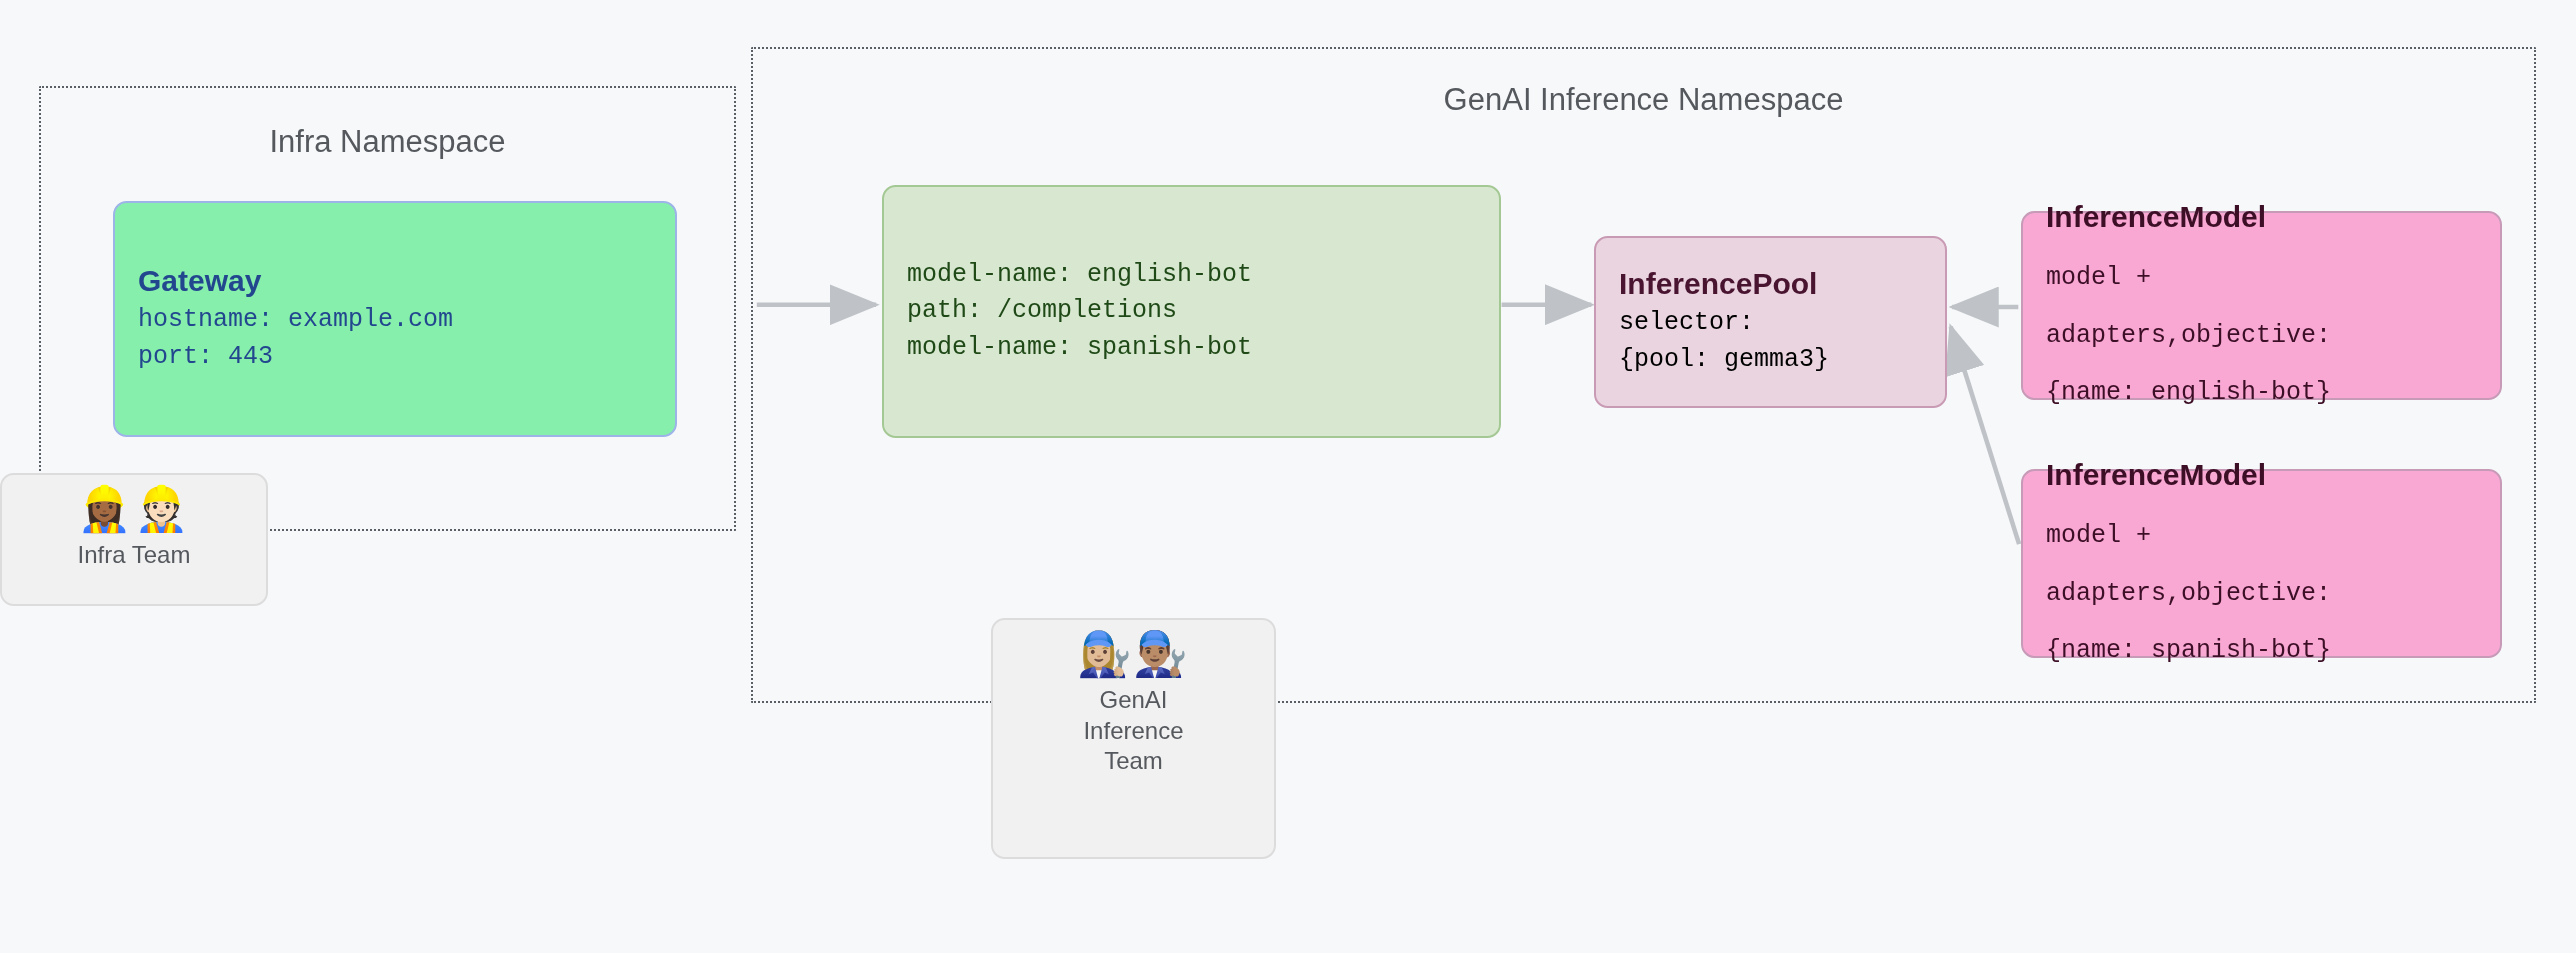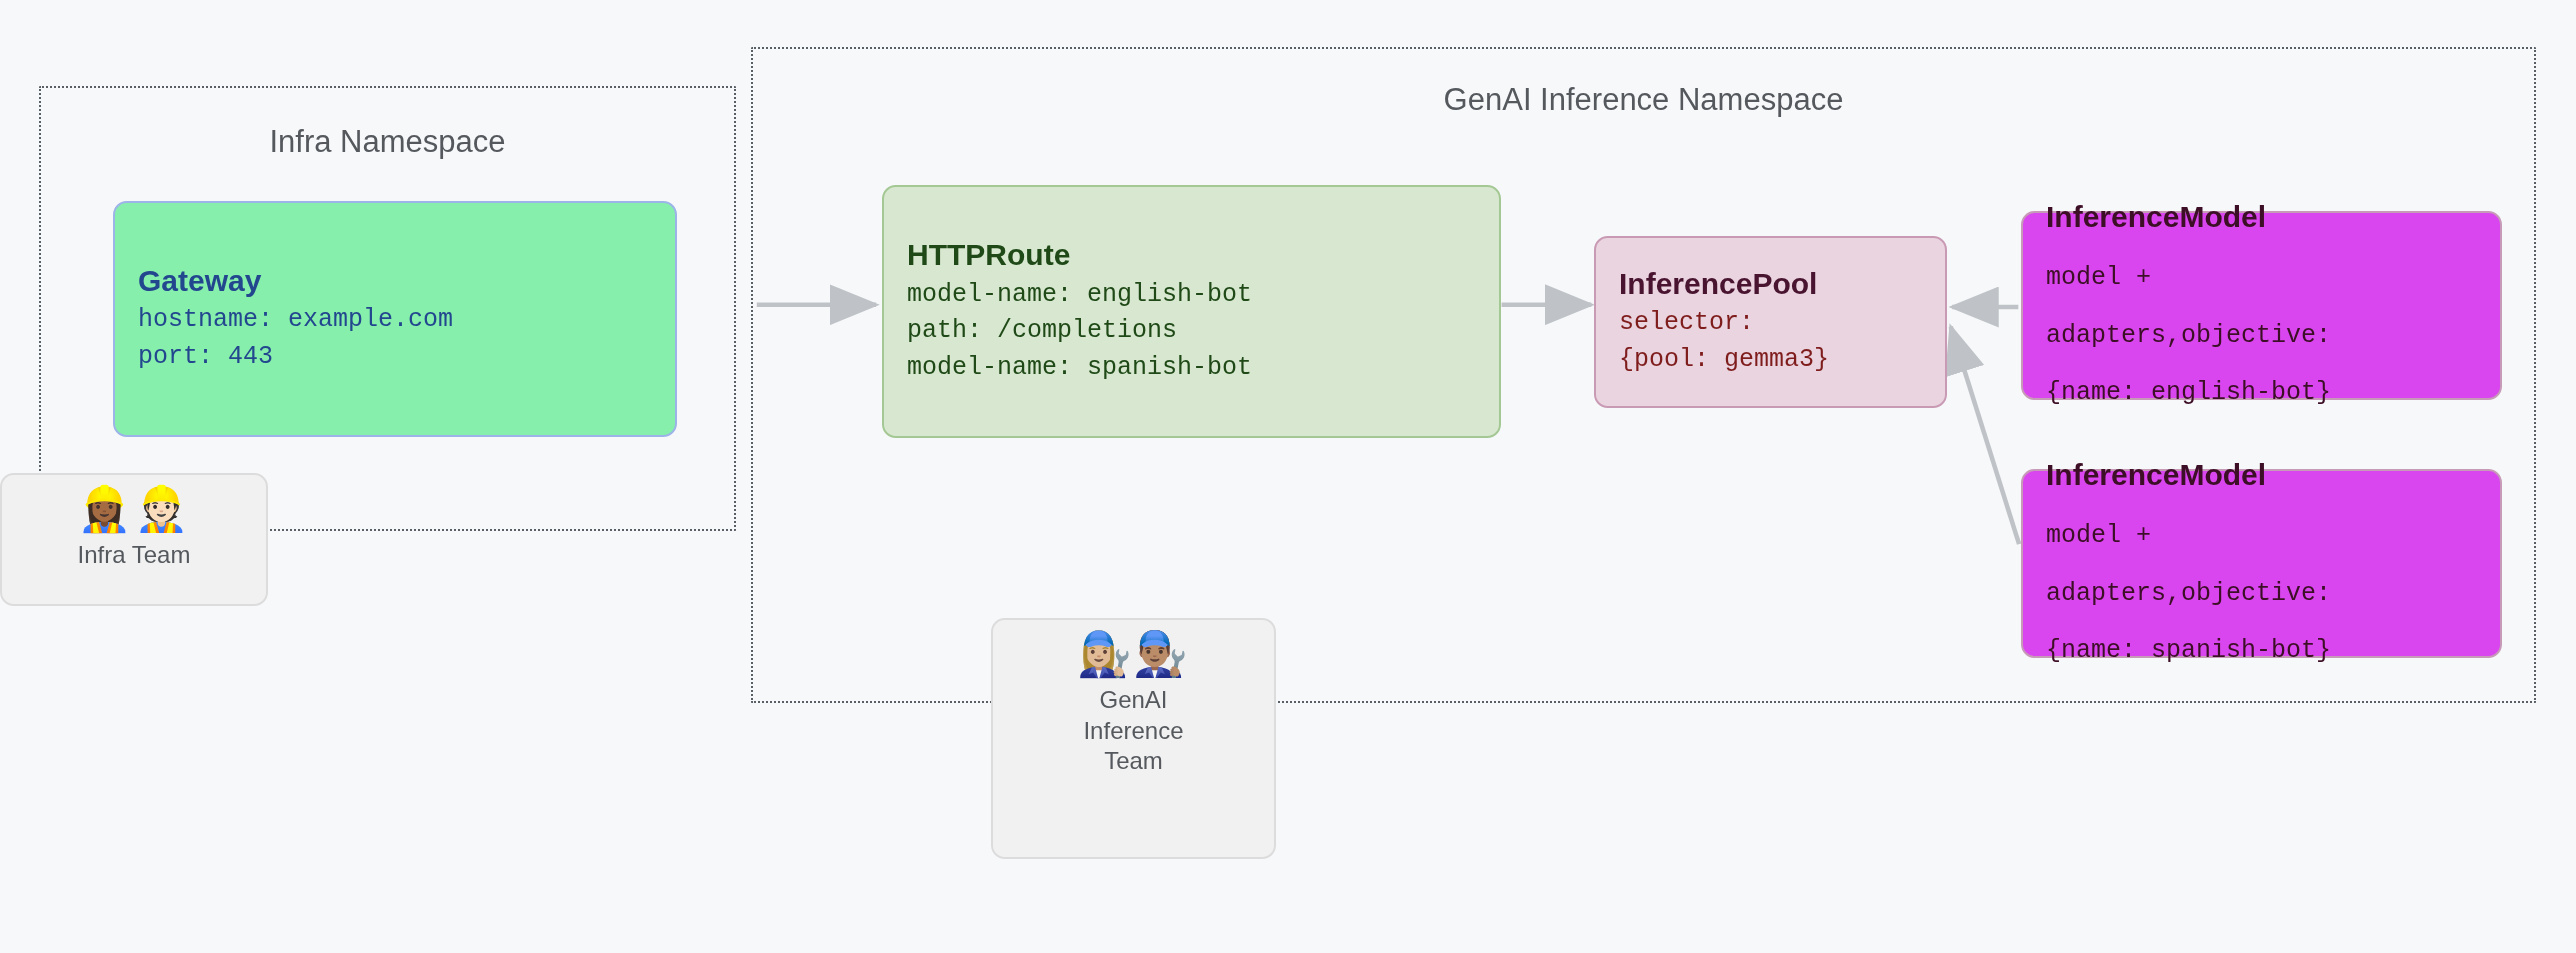--- a/index.html
+++ b/index.html
@@ -72,24 +72,24 @@
     border-color: #a4c894;
   }
   .box-httproute .rtitle { color: #1f4a17; }
   .box-httproute .rline  { color: #1f4a17; }
 
   .box-pool {
     background: #e9d4df;
     border-color: #c99ab4;
   }
   .box-pool .rtitle { color: #491430; }
-  .box-pool .rline  { color: #7f1d1d; }
+  .box-pool .rline  { color: #000000; }
 
   .box-model {
-    background: #d946ef;
+    background: #f9a8d4;
     border-color: #c79ab8;
     gap: 21px;
   }
   .box-model .rtitle { color: #3d0f26; }
   .box-model .rline  { color: #3d0f26; }
 
   
   .team {
     position: absolute;
     box-sizing: border-box;
@@ -162,21 +162,20 @@
     </g>
   </svg>
 
   <div class="rbox box-gateway" style="left:113px; top:201px; width:564px; height:236px;">
     <div class="rtitle">Gateway</div>
     <div class="rline">hostname: example.com</div>
     <div class="rline">port: 443</div>
   </div>
 
   <div class="rbox box-httproute" style="left:882px; top:185px; width:619px; height:253px;">
-    <div class="rtitle">HTTPRoute</div>
     <div class="rline">model-name: english-bot</div>
     <div class="rline">path: /completions</div>
     <div class="rline">model-name: spanish-bot</div>
   </div>
 
   <div class="rbox box-pool" style="left:1594px; top:236px; width:353px; height:172px;">
     <div class="rtitle">InferencePool</div>
     <div class="rline">selector:</div>
     <div class="rline">{pool: gemma3}</div>
   </div>

